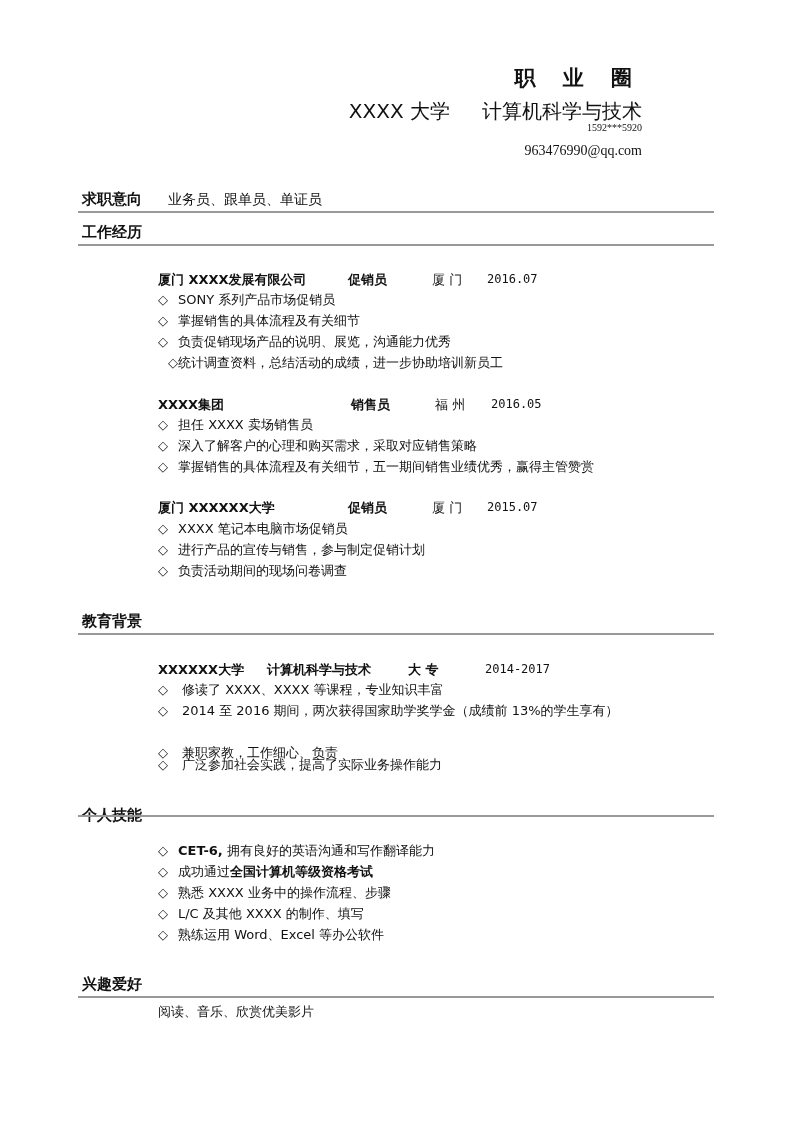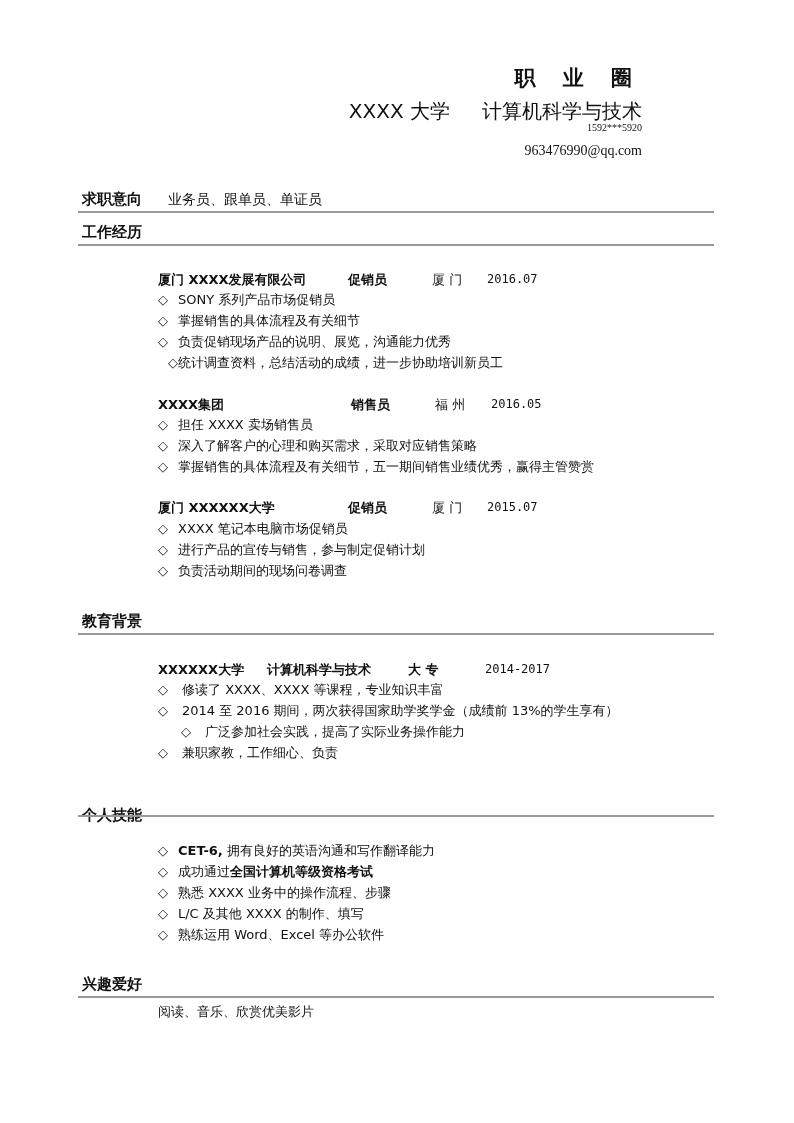--- a/index.html
+++ b/index.html
@@ -72,21 +72,21 @@
 
 <div class="abs sec-title" style="top:612px;">教育背景</div>
 <div class="rule" style="top:633px;"></div>
 
 <div class="abs job-head b" style="top:661px; left:158px;">XXXXXX大学</div>
 <div class="abs job-head b" style="top:661px; left:267px;">计算机科学与技术</div>
 <div class="abs job-head b" style="top:661px; left:408px;">大 专</div>
 <div class="abs job-head mono" style="top:662px; left:485px;">2014-2017</div>
 <div class="abs bullet" style="top:681px;"><span class="diamond" style="width:24px;">◇</span><span>修读了 XXXX、XXXX 等课程，专业知识丰富</span></div>
 <div class="abs bullet" style="top:702px;"><span class="diamond" style="width:24px;">◇</span><span>2014 至 2016 期间，两次获得国家助学奖学金（成绩前 13%的学生享有）</span></div>
-<div class="abs bullet" style="top:723px;margin-left:23px;"><span class="diamond" style="width:24px;">◇</span><span>广泛参加社会实践，提高了实际业务操作能力</span></div>
+<div class="abs bullet" style="top:756px;"><span class="diamond" style="width:24px;">◇</span><span>广泛参加社会实践，提高了实际业务操作能力</span></div>
 <div class="abs bullet" style="top:744px;"><span class="diamond" style="width:24px;">◇</span><span>兼职家教，工作细心、负责</span></div>
 
 <div class="abs sec-title" style="top:794px;margin-top:12px;">个人技能</div>
 <div class="rule" style="top:815px;"></div>
 
 <div class="abs bullet" style="top:842px;"><span class="diamond">◇</span><span class="b">CET-6,</span><span> 拥有良好的英语沟通和写作翻译能力</span></div>
 <div class="abs bullet" style="top:863px;"><span class="diamond">◇</span><span>成功通过</span><span class="b">全国计算机等级资格考试</span></div>
 <div class="abs bullet" style="top:884px;"><span class="diamond">◇</span><span>熟悉 XXXX 业务中的操作流程、步骤</span></div>
 <div class="abs bullet" style="top:905px;"><span class="diamond">◇</span><span>L/C 及其他 XXXX 的制作、填写</span></div>
 <div class="abs bullet" style="top:926px;"><span class="diamond">◇</span><span>熟练运用 Word、Excel 等办公软件</span></div>

